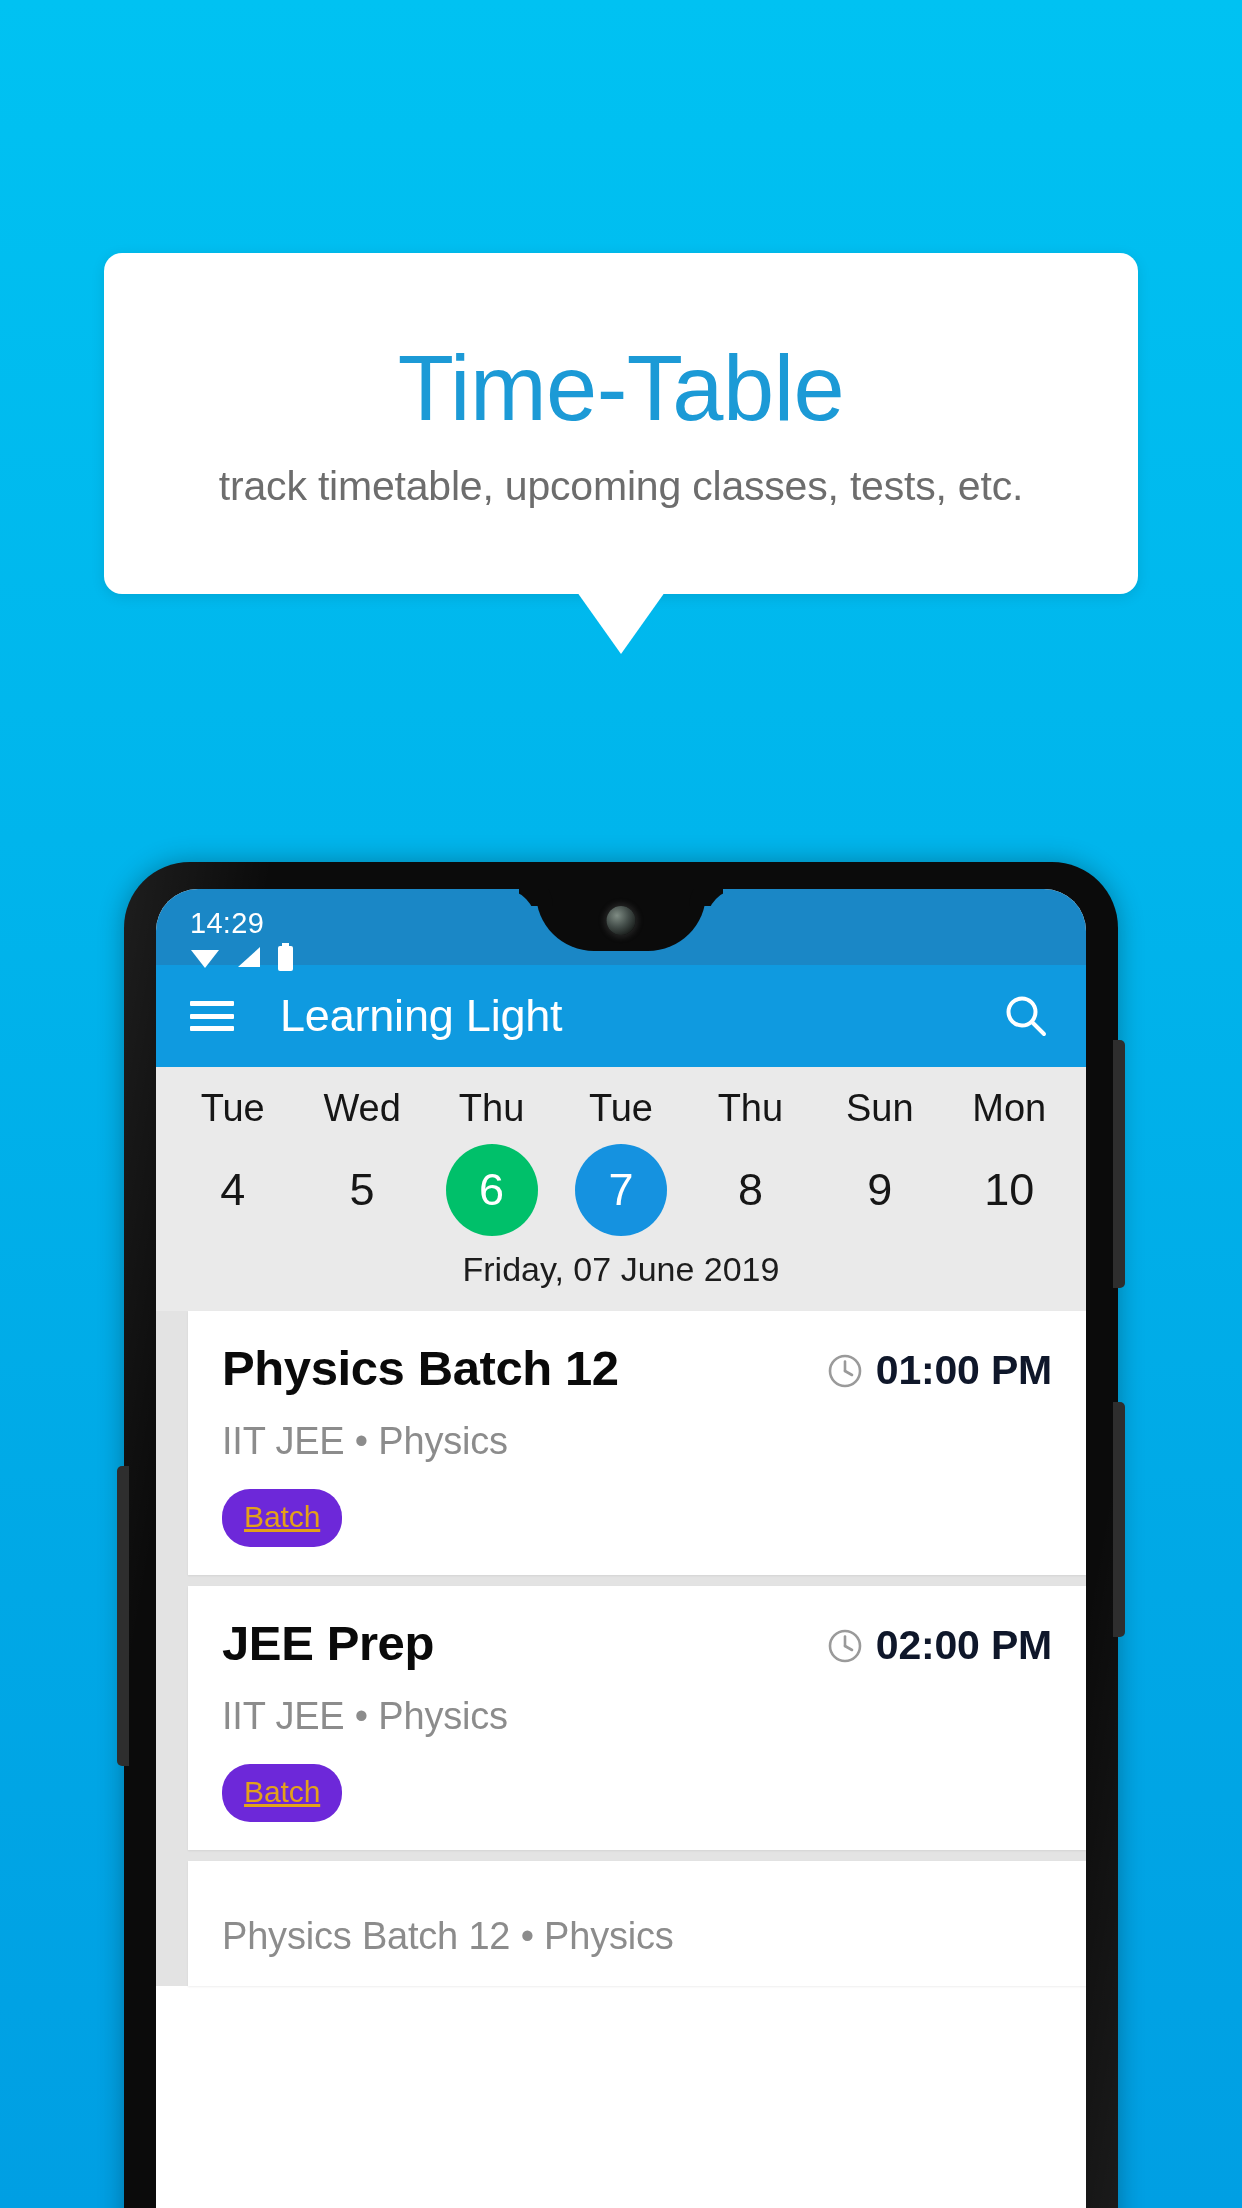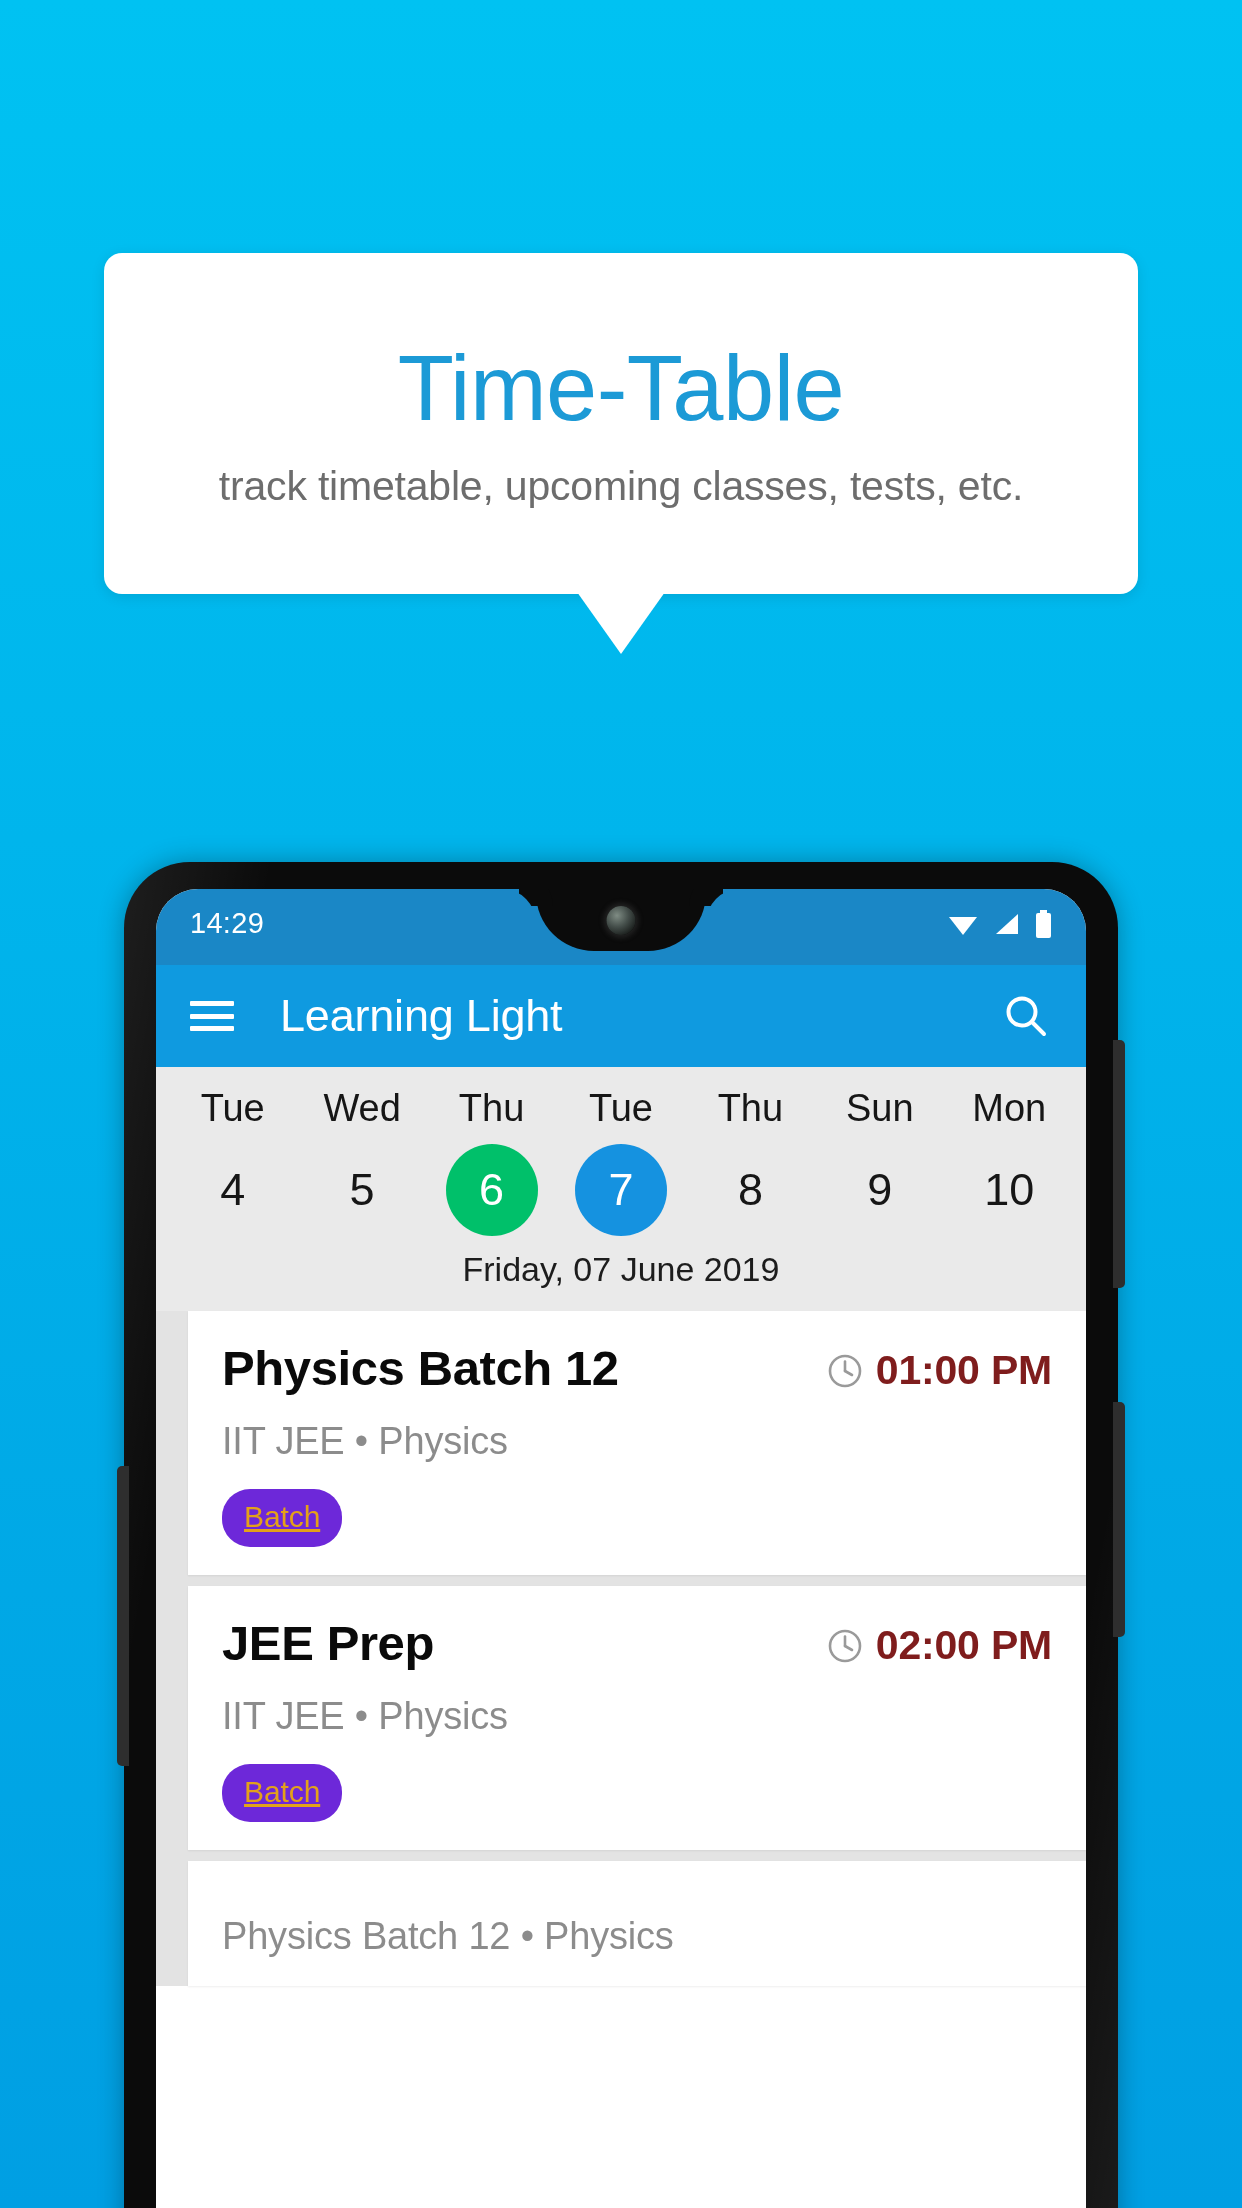--- a/index.html
+++ b/index.html
@@ -109,20 +109,21 @@
 
   
   #statusbar {
     position: relative;
     height: 76px;
     background: #1a87c6;
     display: flex;
     align-items: flex-start;
     justify-content: space-between;
     padding: 18px 34px 0 34px;
+    flex-direction: column;
   }
   #status-time {
     color: #ffffff;
     font-size: 29px;
     font-weight: 400;
     letter-spacing: 0.3px;
   }
   #status-icons {
     display: flex;
     align-items: center;
@@ -264,21 +265,21 @@
   .card-time-wrap {
     display: flex;
     align-items: center;
     gap: 13px;
     padding-top: 6px;
     white-space: nowrap;
   }
   .card-time {
     font-size: 41px;
     font-weight: 700;
-    color: #7f1d1d;
+    color: #0f172a;
     letter-spacing: -0.2px;
   }
   .card-sub {
     margin-top: 24px;
     font-size: 38px;
     color: #8c8c8c;
     font-weight: 400;
     letter-spacing: -0.2px;
   }
   .badge {

